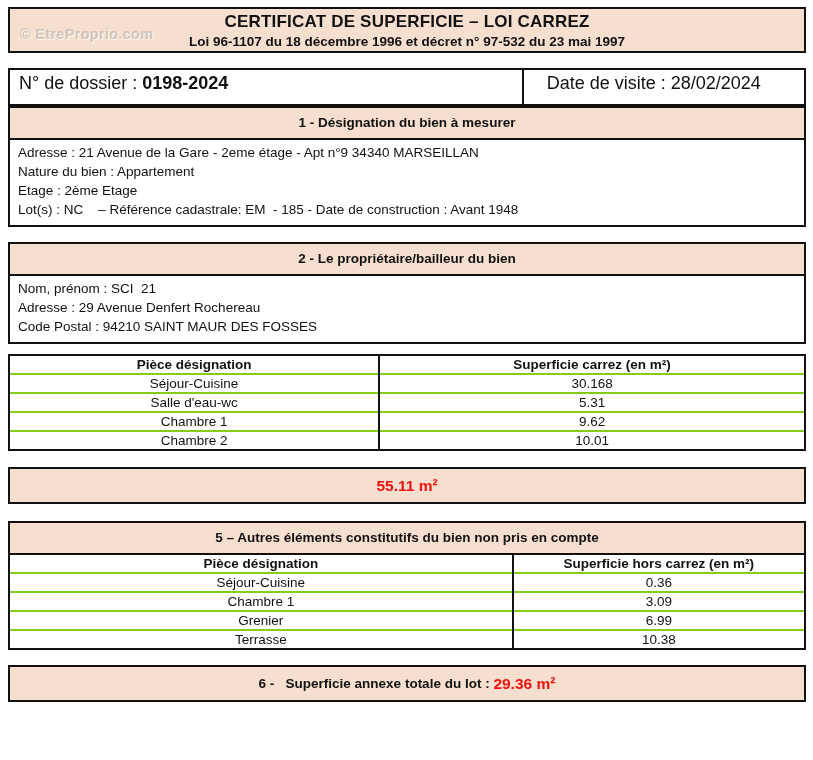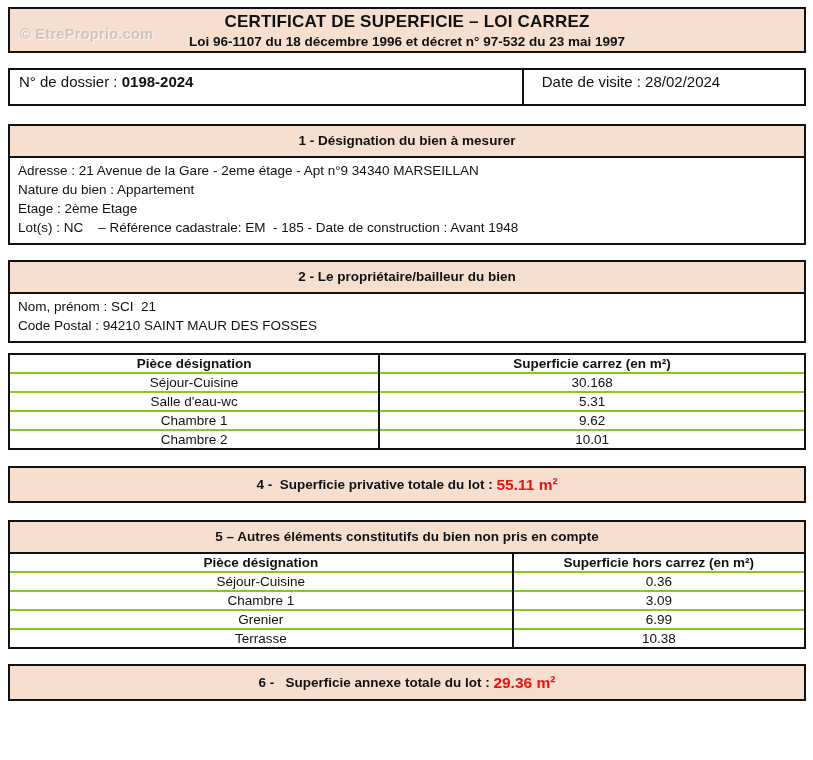--- a/index.html
+++ b/index.html
@@ -54,33 +54,31 @@
     text-shadow: 1px 1px 0 rgba(255,255,255,0.65);
     letter-spacing: 0.3px;
     pointer-events: none;
   }
 
   
   .dossier-row {
     display: flex;
     border: 2px solid #111;
     height: 34px;
-    margin-bottom: 18px;
-    font-size: 15px;
-    gap: 15px;
+    font-size: 18px;
   }
   .dossier-cell-left {
     width: 64.7%;
     border-right: 2px solid #111;
     padding: 3px 9px;
     box-sizing: border-box;
   }
   .dossier-cell-right {
     flex: 1;
-    padding: 3px 3px;
+    padding: 3px 23px;
     box-sizing: border-box;
   }
 
   
   .section {
     border: 2px solid #111;
   }
   .section-band {
     background: #f6dfce;
     border-bottom: 2px solid #111;
@@ -171,20 +169,21 @@
       <div class="body-line">Nature du bien : Appartement</div>
       <div class="body-line">Etage : 2ème Etage</div>
       <div class="body-line">Lot(s) : NC    – Référence cadastrale: EM  - 185 - Date de construction : Avant 1948</div>
     </div>
   </div>
 
   <div class="section mb2">
     <div class="section-band">2 - Le propriétaire/bailleur du bien</div>
     <div class="section-body">
       <div class="body-line">Nom, prénom : SCI  21</div>
+      <div class="body-line">Adresse : 29 Avenue Denfert Rochereau</div>
       <div class="body-line">Code Postal : 94210 SAINT MAUR DES FOSSES</div>
     </div>
   </div>
 
   <div class="section mb3">
     <table class="cert-table">
       <colgroup>
           <col style="width:46.5%">
           <col>
         </colgroup>
@@ -209,21 +208,20 @@
         </tr>
         <tr>
           <td>Chambre 2</td>
           <td>10.01</td>
         </tr>
       </tbody>
     </table>
   </div>
 
   <div class="total-box mb4">
-    <span class="total-label">4 -  Superficie privative totale du lot : </span>
       <span class="total-value">55.11 m²</span>
   </div>
 
   <div class="section mb5">
     <div class="section-band">5 – Autres éléments constitutifs du bien non pris en compte</div>
     <table class="cert-table">
       <colgroup>
           <col style="width:63.3%">
           <col>
         </colgroup>

